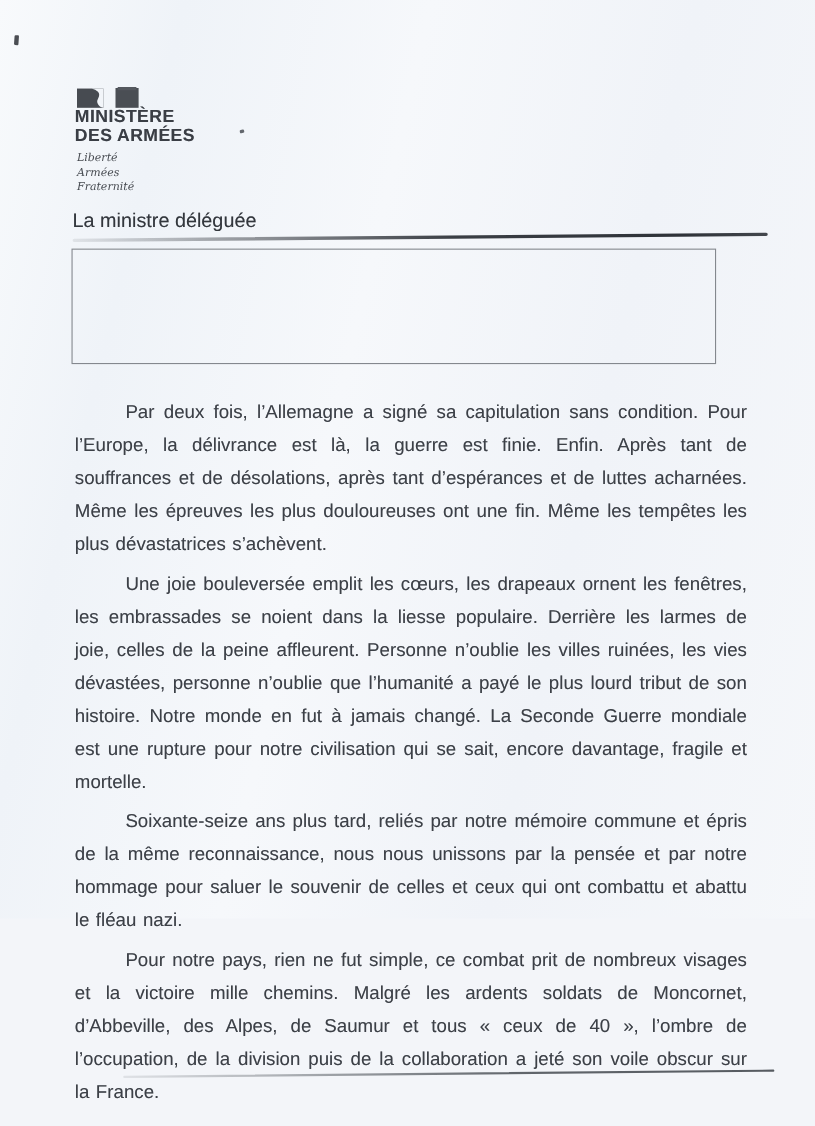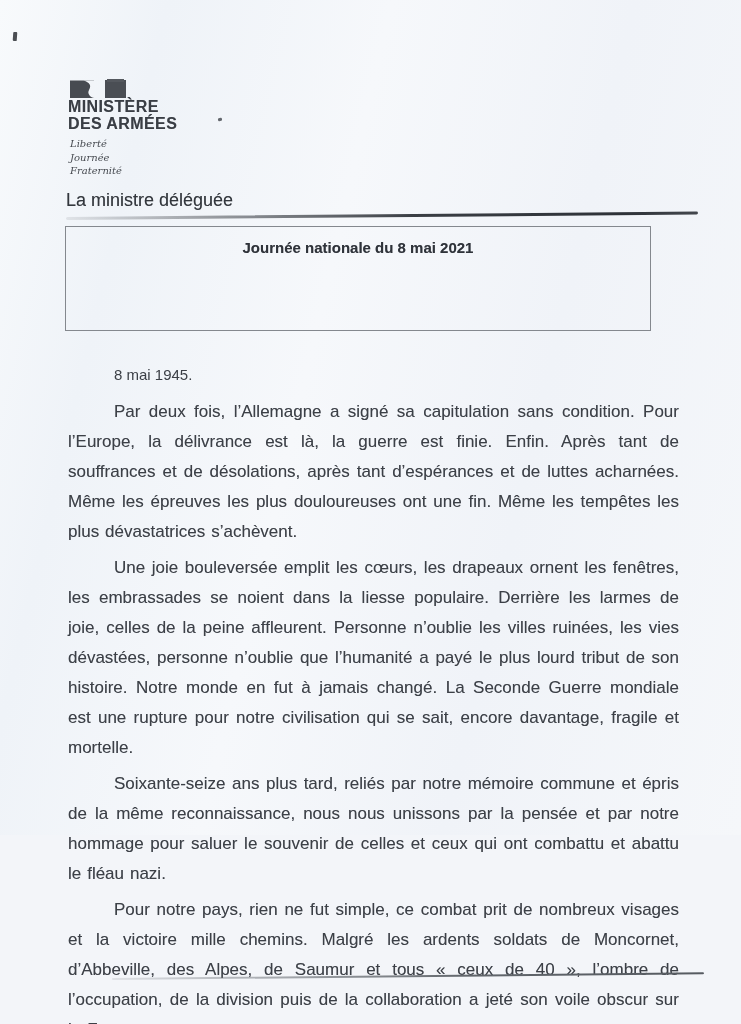--- a/index.html
+++ b/index.html
@@ -91,35 +91,33 @@
       <rect x="35" y="1" width="21" height="18" fill="#4a4e54"></rect>
       <rect x="37" y="0" width="17" height="3" fill="#54585e"></rect>
     </svg>
     <div class="ministry">
       <div>MINISTÈRE</div>
       <div>DES ARMÉES</div>
     </div>
     <div class="speck-after-name"></div>
     <div class="motto">
       <div>Liberté</div>
-      <div>Journée</div>
+      <div>Armées</div>
       <div>Fraternité</div>
     </div>
   </header>
 
   <div class="sender">La ministre déléguée</div>
 
   <div class="rule-above-box"></div>
 
   <section class="title-box">
-    <div class="box-line1">Journée nationale du 8 mai 2021</div>
   </section>
 
   <main class="letter-body">
-    <p class="dateline">8 mai 1945.</p>
     <p class="para">Par deux fois, l’Allemagne a signé sa capitulation sans condition. Pour l’Europe, la délivrance est là, la guerre est finie. Enfin. Après tant de souffrances et de désolations, après tant d’espérances et de luttes acharnées. Même les épreuves les plus douloureuses ont une fin. Même les tempêtes les plus dévastatrices s’achèvent.</p>
     <p class="para">Une joie bouleversée emplit les cœurs, les drapeaux ornent les fenêtres, les embrassades se noient dans la liesse populaire. Derrière les larmes de joie, celles de la peine affleurent. Personne n’oublie les villes ruinées, les vies dévastées, personne n’oublie que l’humanité a payé le plus lourd tribut de son histoire. Notre monde en fut à jamais changé. La Seconde Guerre mondiale est une rupture pour notre civilisation qui se sait, encore davantage, fragile et mortelle.</p>
     <p class="para">Soixante-seize ans plus tard, reliés par notre mémoire commune et épris de la même reconnaissance, nous nous unissons par la pensée et par notre hommage pour saluer le souvenir de celles et ceux qui ont combattu et abattu le fléau nazi.</p>
     <p class="para">Pour notre pays, rien ne fut simple, ce combat prit de nombreux visages et la victoire mille chemins. Malgré les ardents soldats de Moncornet, d’Abbeville, des Alpes, de Saumur et tous « ceux de 40 », l’ombre de l’occupation, de la division puis de la collaboration a jeté son voile obscur sur la France.</p>
   </main>
 
   <div class="fold-line"></div>
 
 </div>
 

